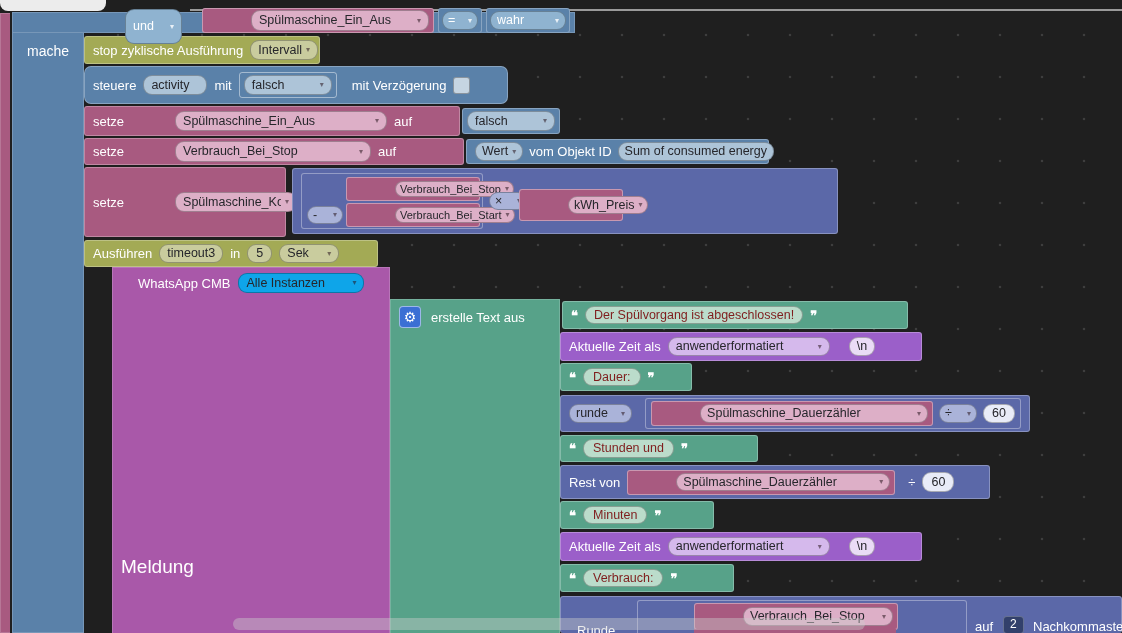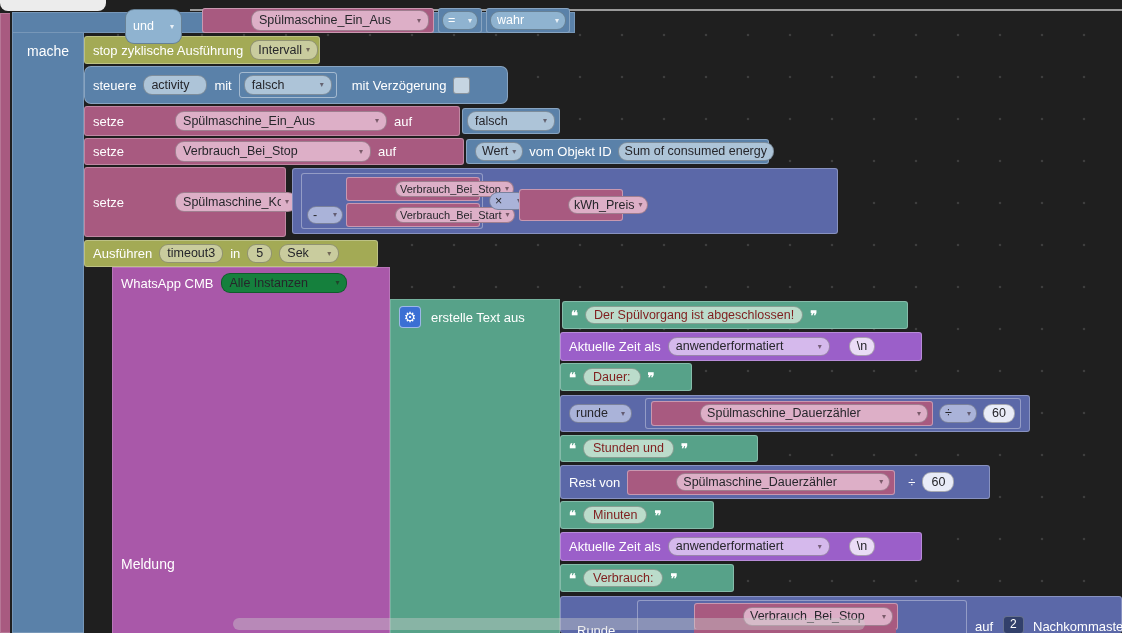--- a/index.html
+++ b/index.html
@@ -28,21 +28,21 @@
   .indigo{background:#5b68a8;}
   .field{
     display:inline-flex;align-items:center;justify-content:space-between;gap:4px;
     border-radius:9px;padding:2px 7px;color:#26262b;font-size:12.5px;line-height:1.15;
     border:1px solid rgba(0,0,0,.28);box-sizing:border-box;white-space:nowrap;
   }
   .f-blue{background:#adc4d8;}
   .f-blue-dk{background:#8fb3d0;color:#fff;}
   .f-rose{background:#ddafc7;margin-left:44px;}
   .f-olive{background:#c9cc9e;}
-  .f-magenta{background:#15803d;}
+  .f-magenta{background:#0ea5e9;}
   .f-teal{background:#bbdccb;color:#7f1d1d;}
   .f-purple{background:#d5b9ec;}
   .f-purple-lt{background:#eadcf6;}
   .f-indigo{background:#aab3d9;}
   .f-indigo-lt{background:#e9ecf8;}
   .f-badge{background:#32406b;color:#fff;border-radius:4px;padding:1px 6px;font-size:12px;border:1px solid rgba(255,255,255,.25);}
   .arw{font-size:8px;color:rgba(40,20,30,.55);line-height:1;}
   .arw.light{color:rgba(255,255,255,.8);}
   .vblock{
     display:inline-flex;align-items:center;box-sizing:border-box;
@@ -207,29 +207,29 @@
     <span class="lbl">in</span>
     <span class="field f-olive" style="padding:1px 8px;">
       <span>5</span>
     </span>
     <span class="field f-olive" style="width:60px;padding:1px 7px;">
       <span>Sek</span>
       <span class="arw">▾</span>
     </span>
   </div>
 
-  <div class="spine magenta" style="left:112px;top:267px;width:278px;height:366px;border-bottom:none;">
+  <div class="spine magenta" style="left:112px;top:267px;width:278px;height:366px;border-bottom:none;padding-left:17px;">
     <div style="display:flex;align-items:center;gap:8px;padding:5px 0 0 8px;color:#fff;font-size:13px;white-space:nowrap;">
       <span>WhatsApp CMB</span>
       <span class="field f-magenta" style="width:126px;">
         <span>Alle Instanzen</span>
         <span class="arw">▾</span>
       </span>
     </div>
-    <div class="abs" style="left:8px;top:288px;color:#fff;font-size:14px;">Meldung</div>
+    <div class="abs" style="left:8px;top:288px;color:#fff;font-size:19px;">Meldung</div>
   </div>
 
   <div class="spine teal" style="left:390px;top:299px;width:170px;height:334px;border-bottom:none;">
     <div style="display:flex;align-items:center;gap:10px;padding:6px 0 0 8px;color:#fff;font-size:13px;white-space:nowrap;">
       <span class="gear">⚙</span>
       <span>erstelle Text aus</span>
     </div>
   </div>
 
   <div class="block teal" style="left:562px;top:301px;width:346px;height:28px;">

